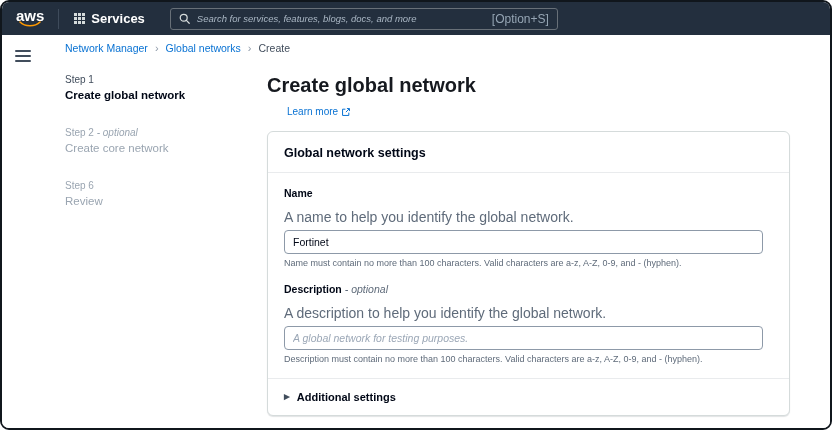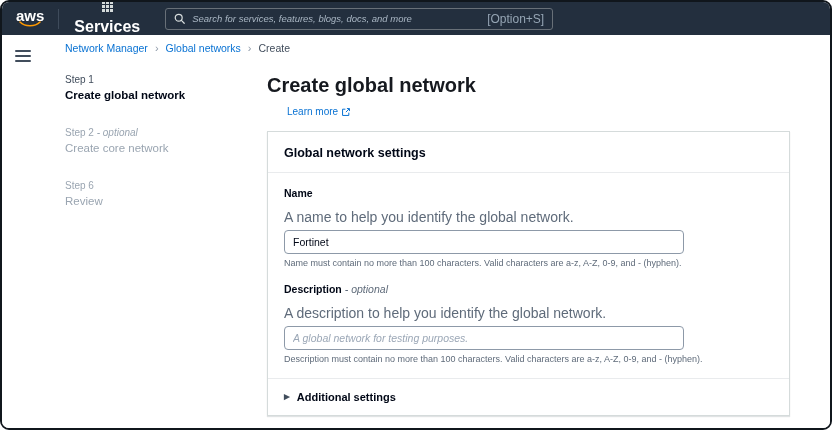--- a/index.html
+++ b/index.html
@@ -23,22 +23,22 @@
     padding: 0 10px; gap: 10px;
   }
   .awslogo {
     display: flex; flex-direction: column; align-items: center;
     color: #fff; font-weight: bold; font-size: 15px; line-height: 10px;
     padding: 0 4px; cursor: pointer;
   }
   .nav-divider { width: 1px; height: 20px; background: #3e4b5b; }
   .services {
     display: flex; align-items: center; gap: 6px;
-    color: #fff; font-size: 16px; font-weight: bold;
-    padding: 2px 5px; cursor: pointer; flex-direction: column;
+    color: #fff; font-size: 13px; font-weight: bold;
+    padding: 2px 5px; cursor: pointer;
   }
   .searchbox {
     width: 388px; height: 22px; margin-left: 10px;
     background: #232f3e;
     border: 1px solid #687078; border-radius: 3px;
     display: flex; align-items: center; gap: 7px;
     padding: 0 8px;
   }
   .searchbox input {
     flex: 1; background: transparent; border: none; outline: none;
@@ -74,34 +74,34 @@
   .opt { font-style: italic; }
 
   .main { flex: 1; padding-right: 14px; min-width: 0; }
   .page-title { font-size: 20px; font-weight: bold; color: #16191f; margin-bottom: 9px; }
   .page-desc { font-size: 10px; color: #414d5c; white-space: nowrap; display: flex; align-items: center; gap: 4px; }
   .learn-more { color: #0972d3; cursor: pointer; display: inline-flex; align-items: center; gap: 3px; margin-left: 20px; }
 
   .card {
     margin-top: 14px; margin-right: 26px;
     background: #fff;
-    border: 1px solid #d5dbdb; border-radius: 0;
+    border: 1px solid #d5dbdb; border-radius: 6px;
     box-shadow: 0 1px 1px rgba(0,28,36,.12);
   }
   .card-header { padding: 11px 16px; border-bottom: 1px solid #e9ebed; }
   .card-title { font-size: 12.5px; font-weight: bold; color: #000716; }
   .card-body { padding: 14px 16px 12px; }
 
   .field { margin-bottom: 15px; }
   .field-label { font-size: 10.5px; font-weight: bold; color: #000716; }
   .opt-suffix { font-weight: normal; font-style: italic; color: #5f6b7a; margin-left: 3px; }
   .helper { font-size: 14px; color: #5f6b7a; margin-top: 10px; }
   .text-input {
     display: block; margin-top: 5px;
-    width: 400px; height: 24px;
+    width: 479px; height: 24px;
     border: 1px solid #8d99a8; border-radius: 4px;
     padding: 0 8px; font-size: 10.5px; color: #000716;
     font-family: "Liberation Sans", sans-serif;
     outline: none; background: #fff;
   }
   .text-input::placeholder { color: #9ba7b6; font-style: italic; }
   .constraint { font-size: 9px; color: #5f6b7a; margin-top: 4px; }
 
   .card-divider { border: none; border-top: 1px solid #e9ebed; margin: 14px -16px 0; }
   .additional {

